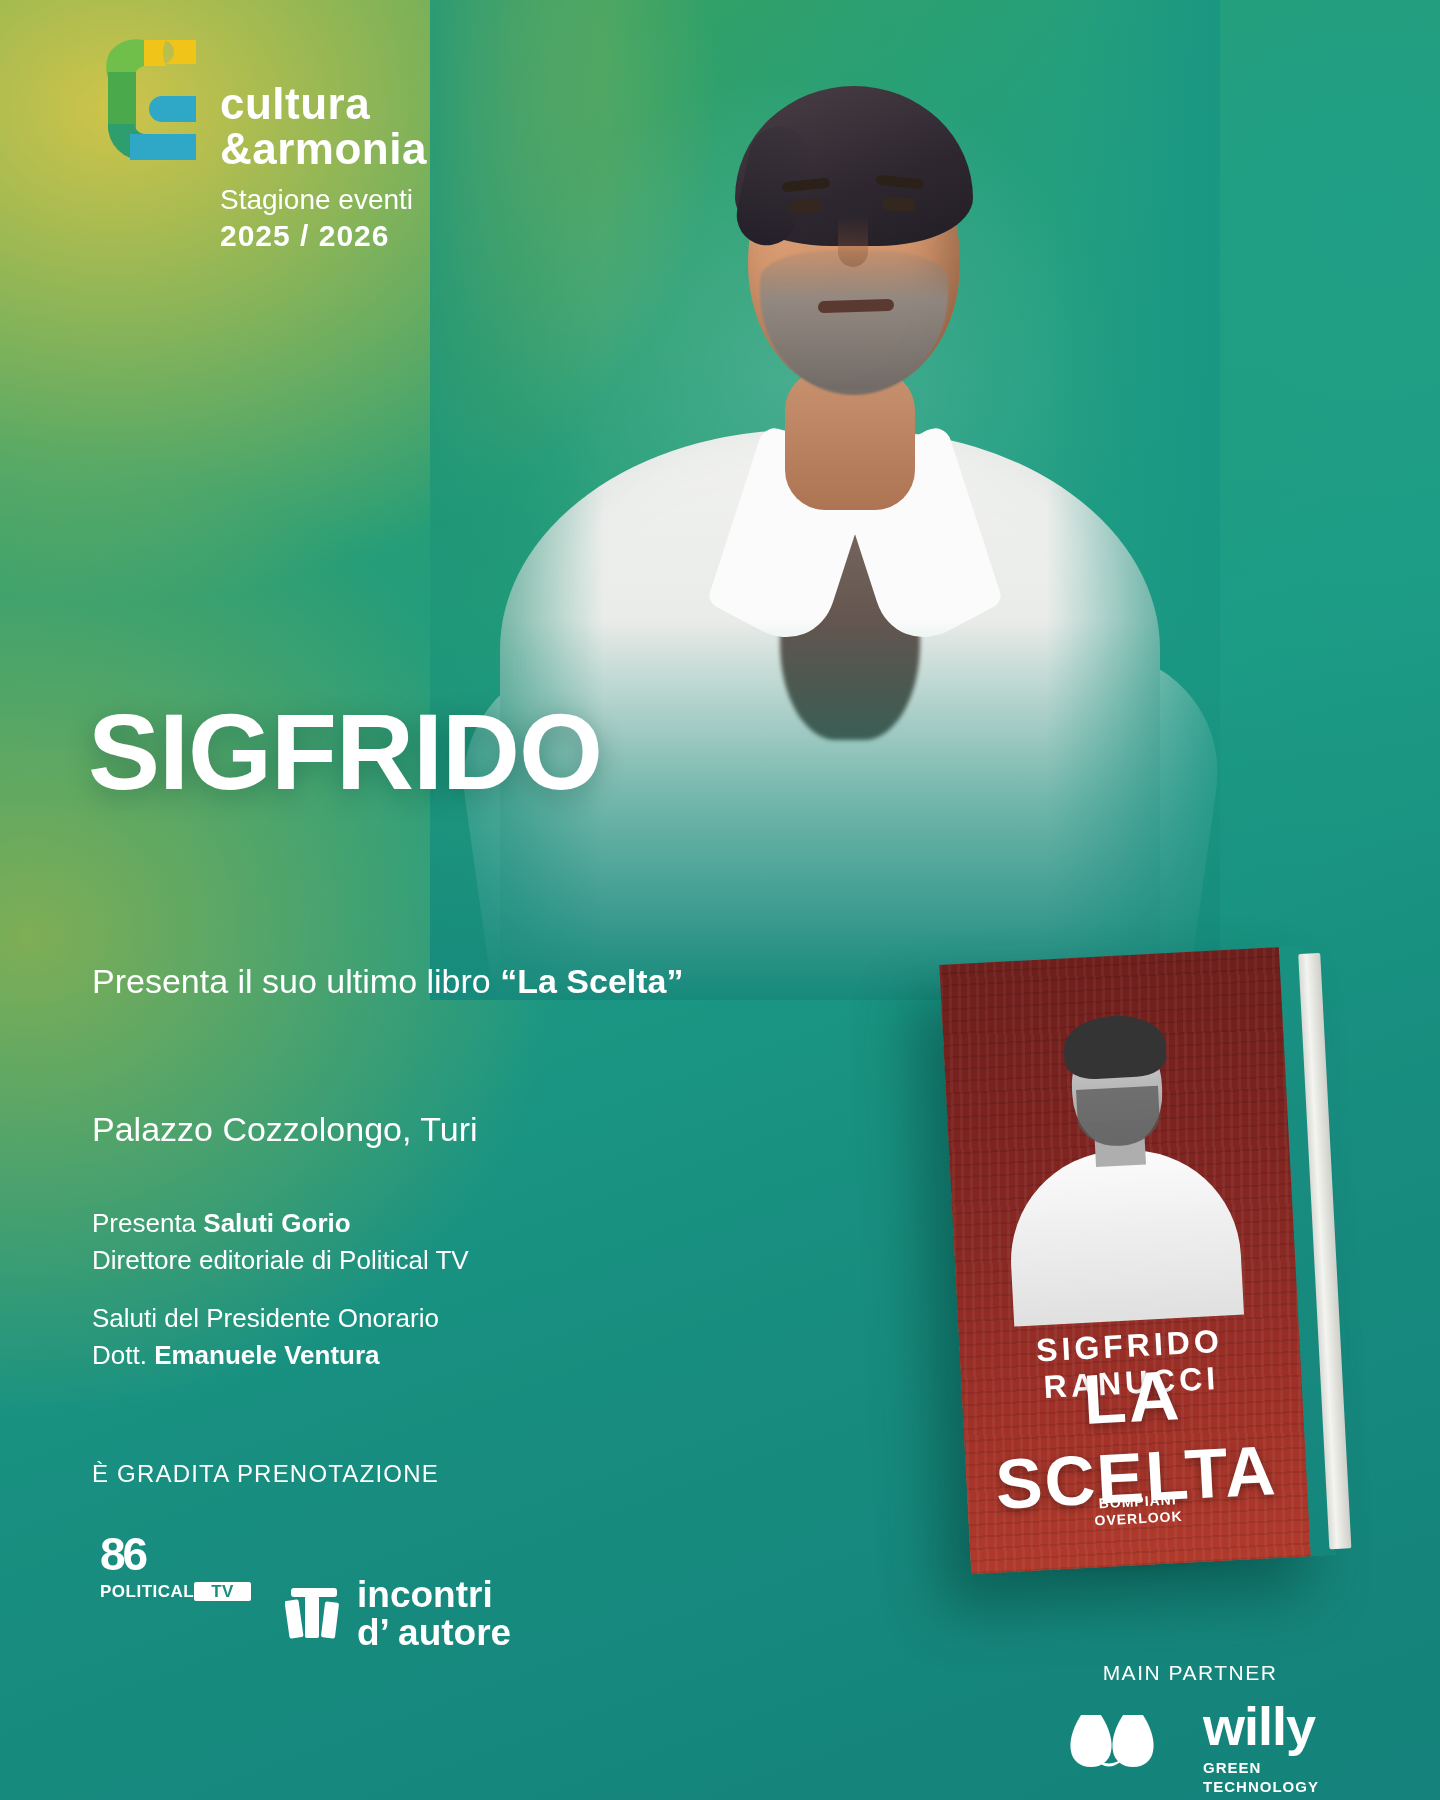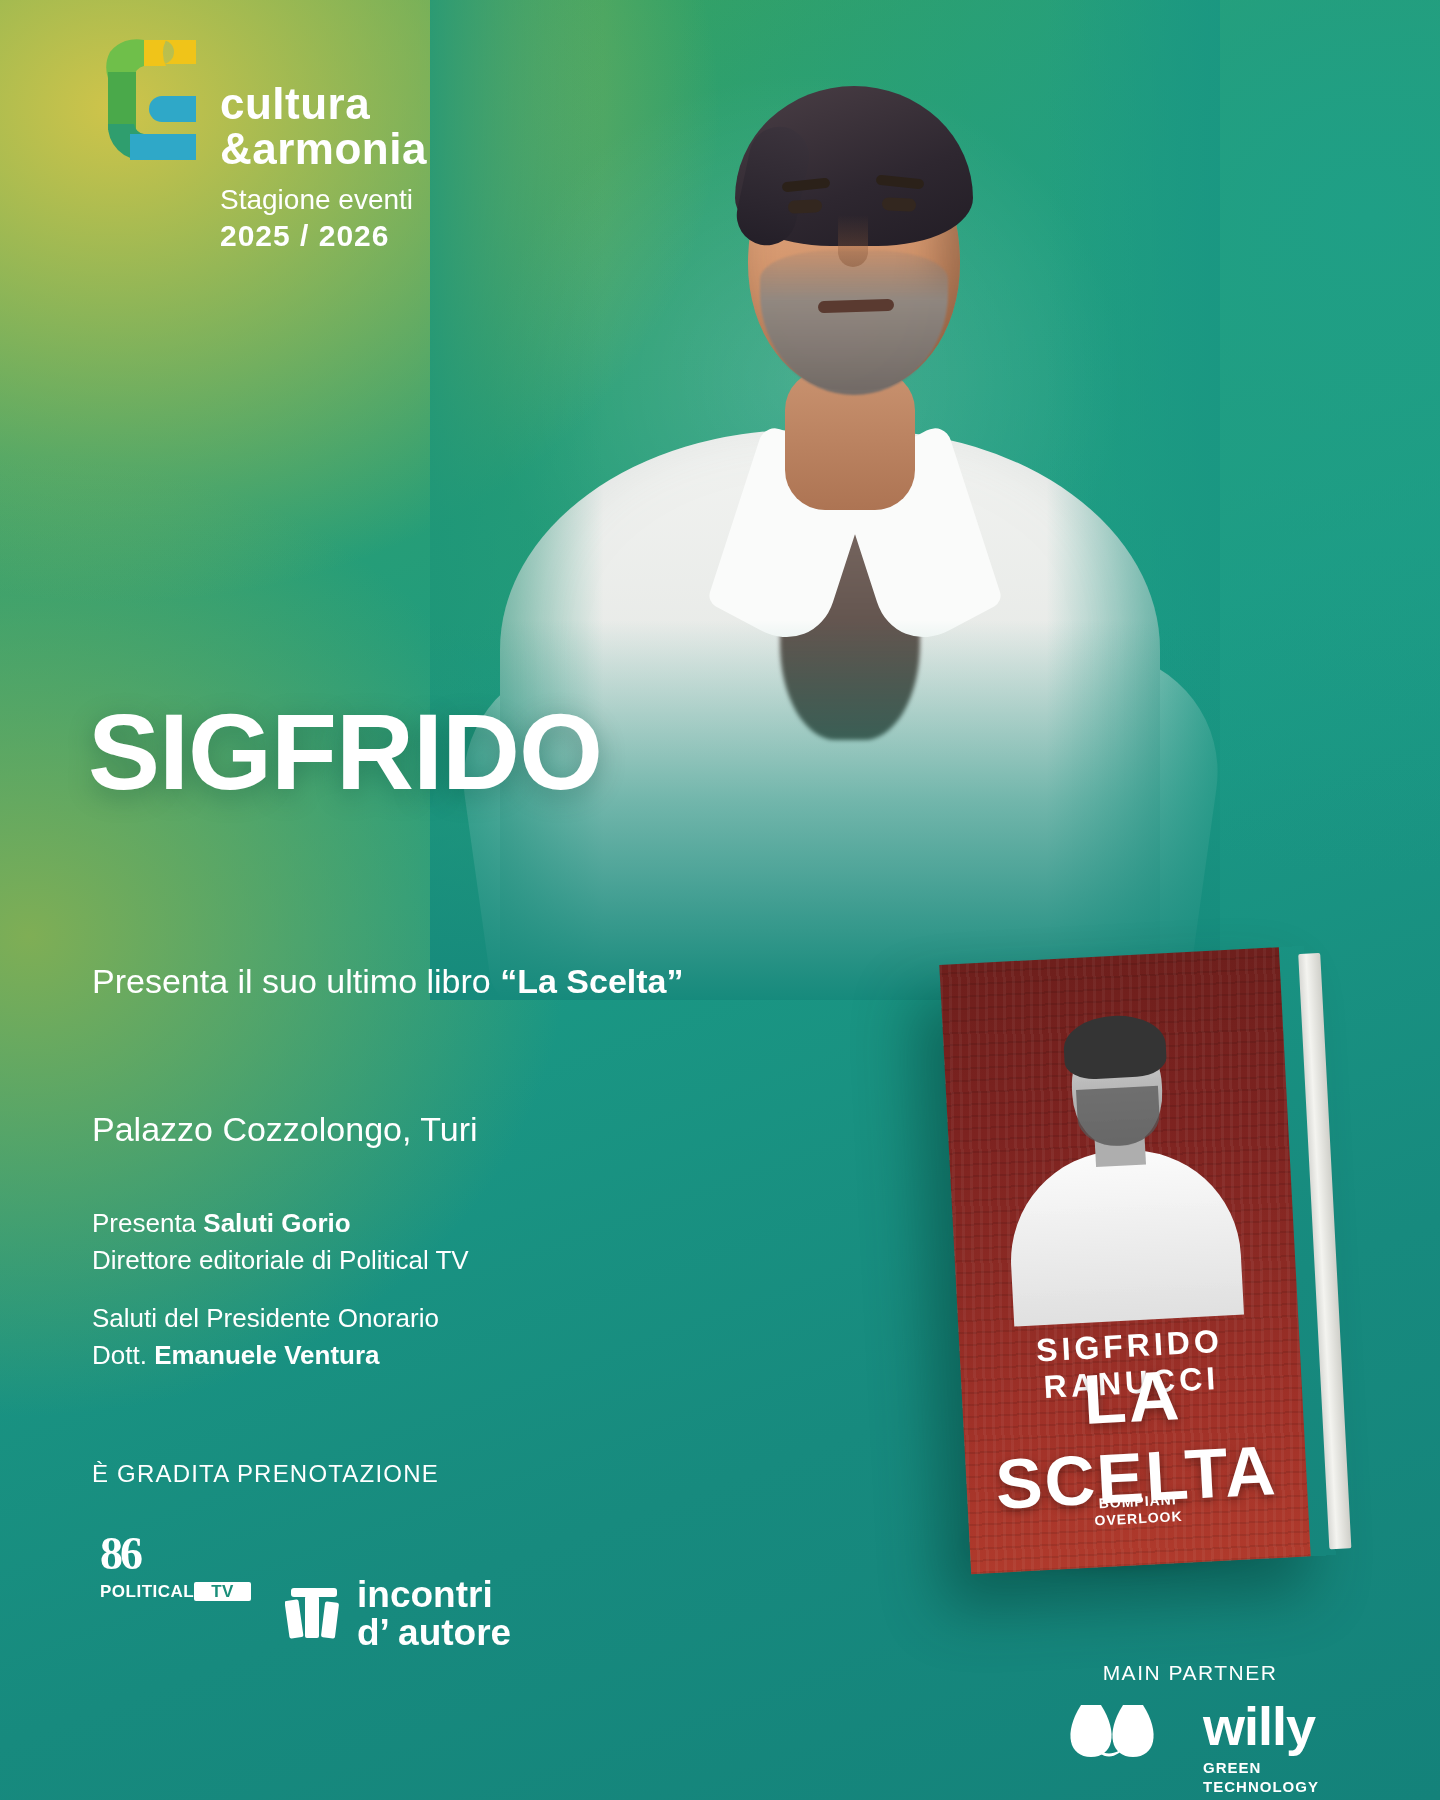--- a/index.html
+++ b/index.html
@@ -137,21 +137,21 @@
   .greetings b{font-weight:700;}
   .booking{
     position:absolute;left:92px;top:1460px;color:#fff;font-size:24px;letter-spacing:1.2px;
   }
 
   
   .logos-row{position:absolute;left:95px;top:1528px;width:520px;height:90px;}
   .ptv{position:absolute;left:5px;top:0;width:130px;height:86px;color:#fff;}
   .ptv-icon{position:relative;height:52px;}
   .ptv-86{
-    font-size:46px;font-weight:700;letter-spacing:-3px;line-height:52px;font-family:Liberation Serif, serif;
+    font-size:46px;font-weight:700;letter-spacing:-3px;line-height:52px;
   }
   .ptv-word{font-size:17px;font-weight:700;letter-spacing:.5px;margin-top:2px;}
   .ptv-word span{background:#fff;color:#1a8f7a;padding:0 17px;border-radius:2px;}
   .inc{position:absolute;left:190px;top:4px;color:#fff;margin-top:44px;}
   .inc-books{position:absolute;left:0;top:10px;width:62px;height:54px;}
   .inc-text{margin-left:72px;font-size:37px;font-weight:700;line-height:1.04;}
 
   
   .book{
     position:absolute;left:955px;top:955px;width:365px;height:610px;
@@ -199,21 +199,21 @@
   }
   .book-shadow{
     position:absolute;left:900px;top:1500px;width:430px;height:90px;
     background:radial-gradient(closest-side, rgba(0,40,35,.45), rgba(0,40,35,0) 72%);
     filter:blur(6px);
   }
 
   
   .partner{position:absolute;right:90px;top:1625px;width:320px;text-align:center;color:#fff;margin-top:36px;}
   .partner-label{font-size:21px;letter-spacing:1.5px;margin-bottom:14px;}
-  .partner-logo{display:flex;justify-content:center;gap:12px;}
+  .partner-logo{display:flex;align-items:center;justify-content:center;gap:12px;}
   .willy-mark{width:130px;height:78px;}
   .willy-name{font-size:54px;font-weight:700;letter-spacing:-1px;line-height:1;}
   .willy-tag{font-size:15px;font-weight:700;letter-spacing:1px;line-height:1.25;margin-top:6px;}
   .partner-text{text-align:left;}
 </style>
 </head>
 <body>
 
 <div class="poster">
 

